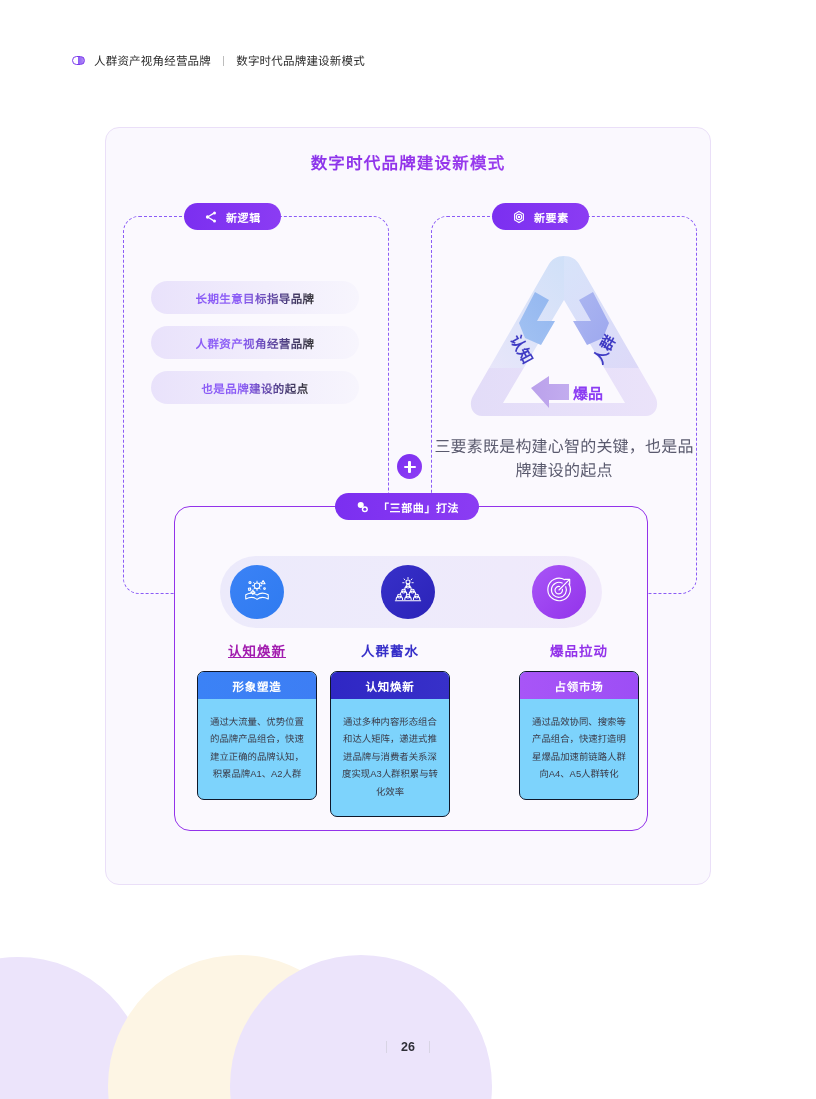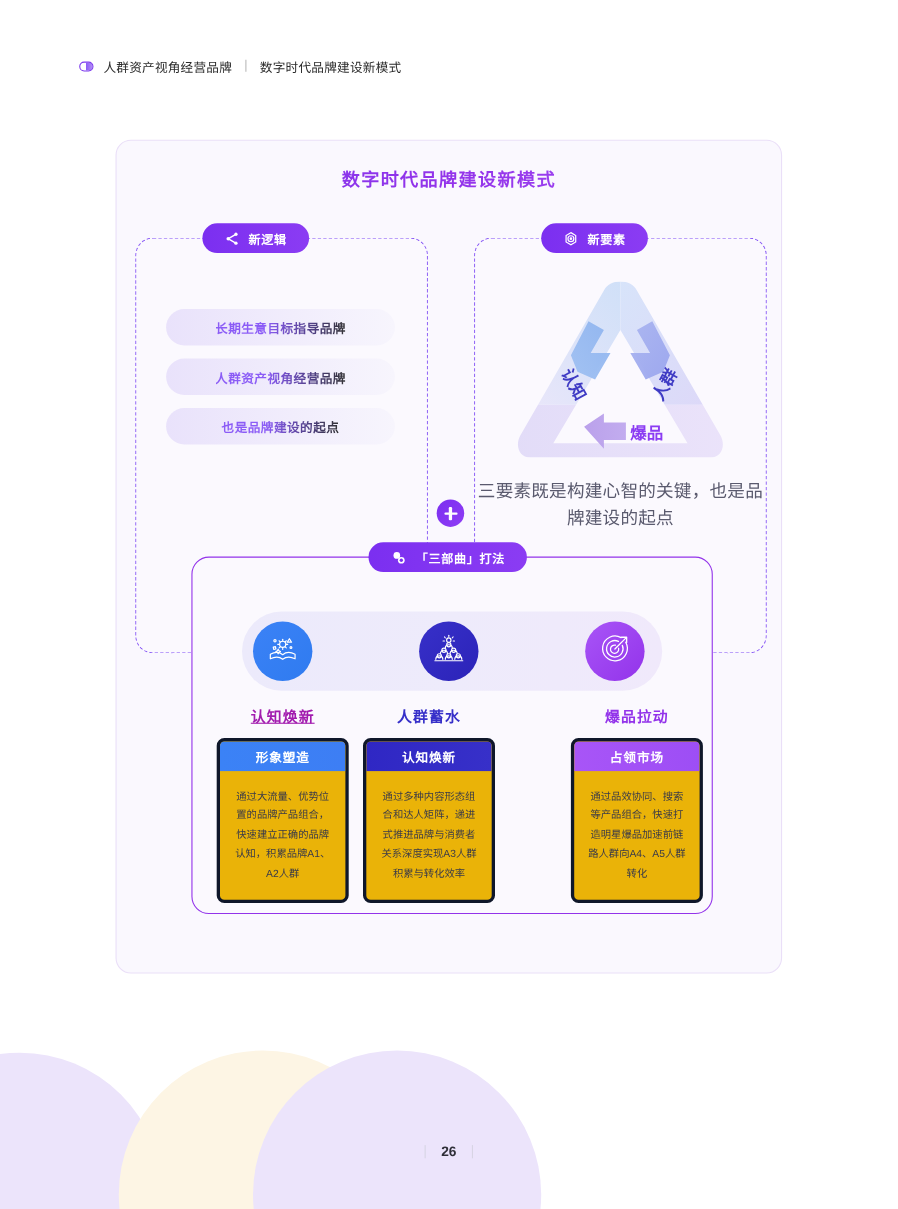--- a/index.html
+++ b/index.html
@@ -221,22 +221,22 @@
     margin-bottom: 11px;
   }
   .t0 { color: #a21caf; text-decoration: underline; }
   .t1 { color: #3730c9; }
   .t2 { color: #9333ea; }
 
   .sub-card {
     width: 120px;
     border-radius: 7px;
     overflow: hidden;
-    background: #eab308;
-    border: 3px solid #0f172a;
+    background: #7dd3fc;
+    border: 1px solid #0f172a;
     box-sizing: border-box;
   }
   .sub-head {
     height: 27px;
     display: flex;
     align-items: center;
     justify-content: center;
     color: #fff;
     font-size: 11.5px;
     font-weight: bold;

